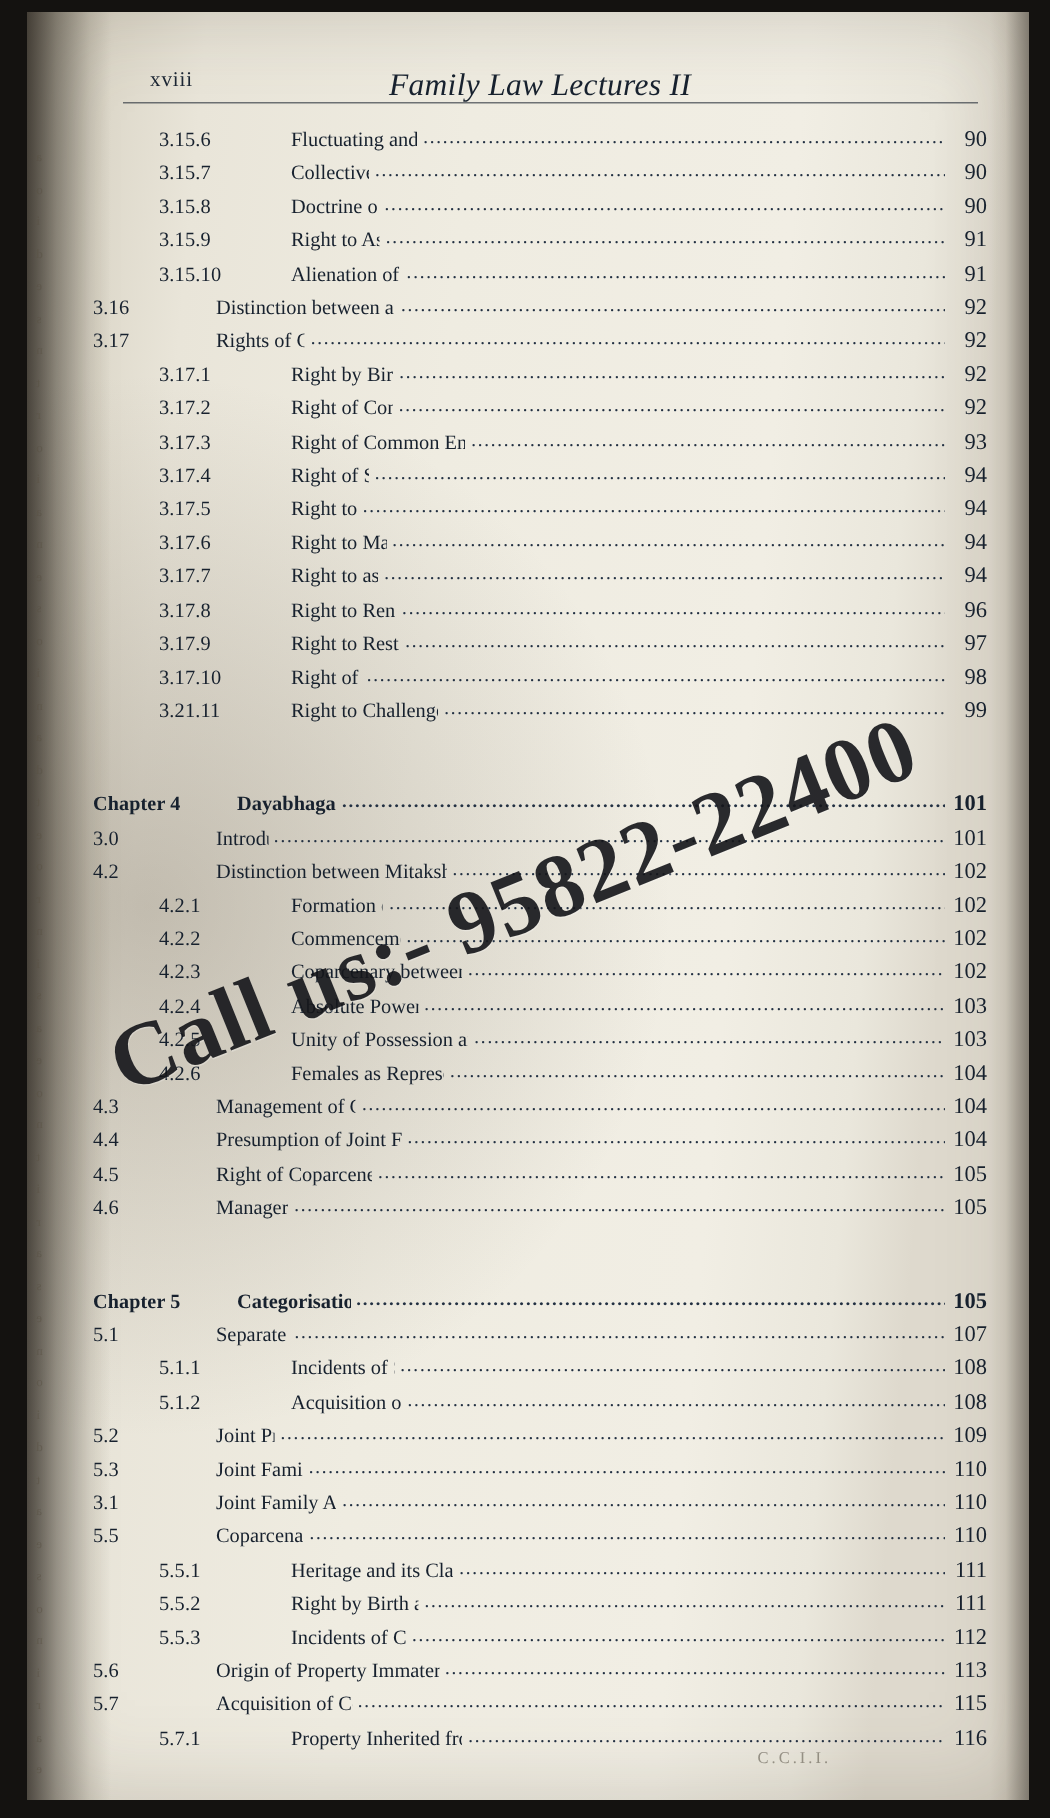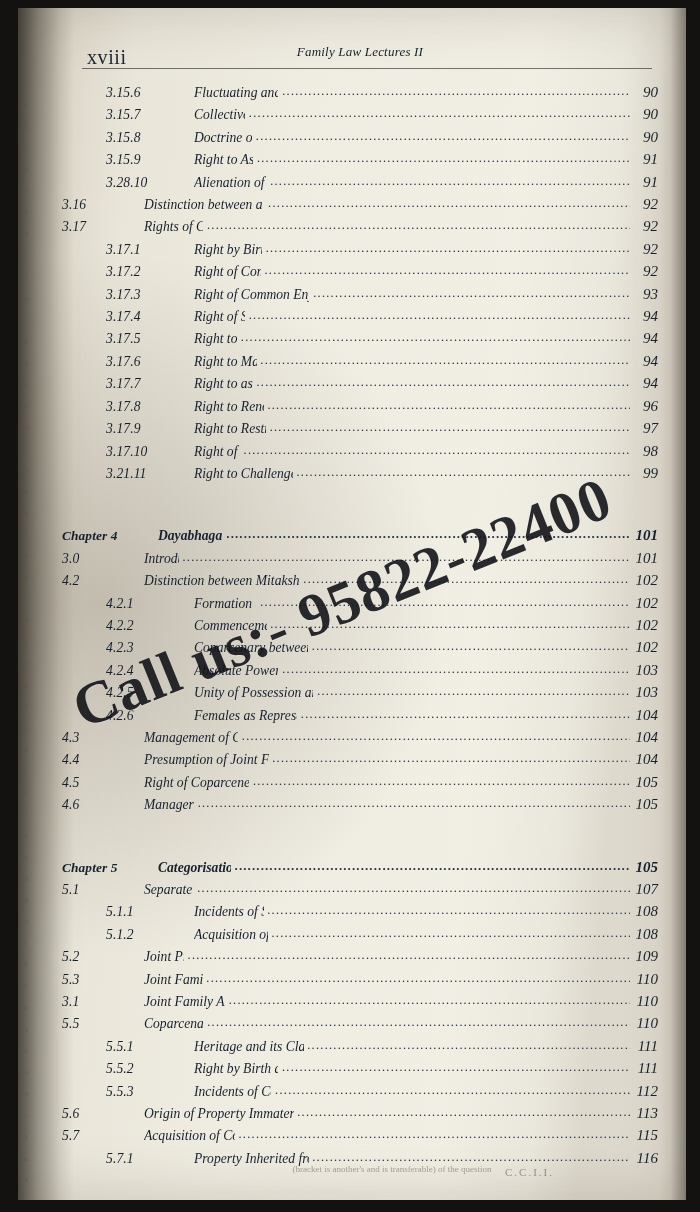--- a/index.html
+++ b/index.html
@@ -74,48 +74,47 @@
     color: #17212e;
   }
 
   
   .runhead {
     position: relative;
     height: 30px;
   }
   .folio {
     position: absolute;
-    left: 25px;
+    left: 38px;
     top: 4px;
-    font-size: 20px;
+    font-size: 14px;
     letter-spacing: .6px;
     color: #1b2533;
   }
   .runtitle {
     position: absolute;
     left: 0; right: 0;
     top: 2px;
     text-align: center;
     font-style: italic;
-    font-size: 13px;
+    font-size: 21px;
     letter-spacing: .2px;
     color: #17212e;
   }
   .rule {
     position: absolute;
     left: 20px;
     right: 6px;
     top: 26px;
     height: 1px;
     background: rgba(30,38,50,0.62);
   }
 
   .toc {
     margin-top: 10px;
-    font-style: italic;
   }
   .row {
     display: flex;
     align-items: baseline;
     font-size: 13.6px;
     line-height: 21.4px;
     white-space: nowrap;
   }
   .chap {
     width: 96px;
@@ -283,21 +282,21 @@
             <div class="dots">........................................................................................................................................................................................................</div>
             <div class="pg">90</div>
           </div>
           <div class="row lvl3">
             <div class="num">3.15.9</div>
             <div class="title">Right to Ask for Partition</div>
             <div class="dots">........................................................................................................................................................................................................</div>
             <div class="pg">91</div>
           </div>
           <div class="row lvl3">
-            <div class="num">3.28.10</div>
+            <div class="num">3.15.10</div>
             <div class="title">Alienation of Undivided Interest</div>
             <div class="dots">........................................................................................................................................................................................................</div>
             <div class="pg">91</div>
           </div>
           <div class="row lvl2">
             <div class="num">3.16</div>
             <div class="title">Distinction between a Joint Family and Coparcenary</div>
             <div class="dots">........................................................................................................................................................................................................</div>
             <div class="pg">92</div>
           </div>
@@ -536,17 +535,16 @@
             <div class="pg">116</div>
           </div>
         </div>
 
     </div>
 
     <div class="watermark">
       <span>Call us:- 95822-22400</span>
     </div>
 
-    <div class="footer-ghost">(bracket is another's and is transferable) of the question</div>
     <div class="footer-mark">C.C.I.I.</div>
 
   </div>
 </div>
 
 </body></html>

